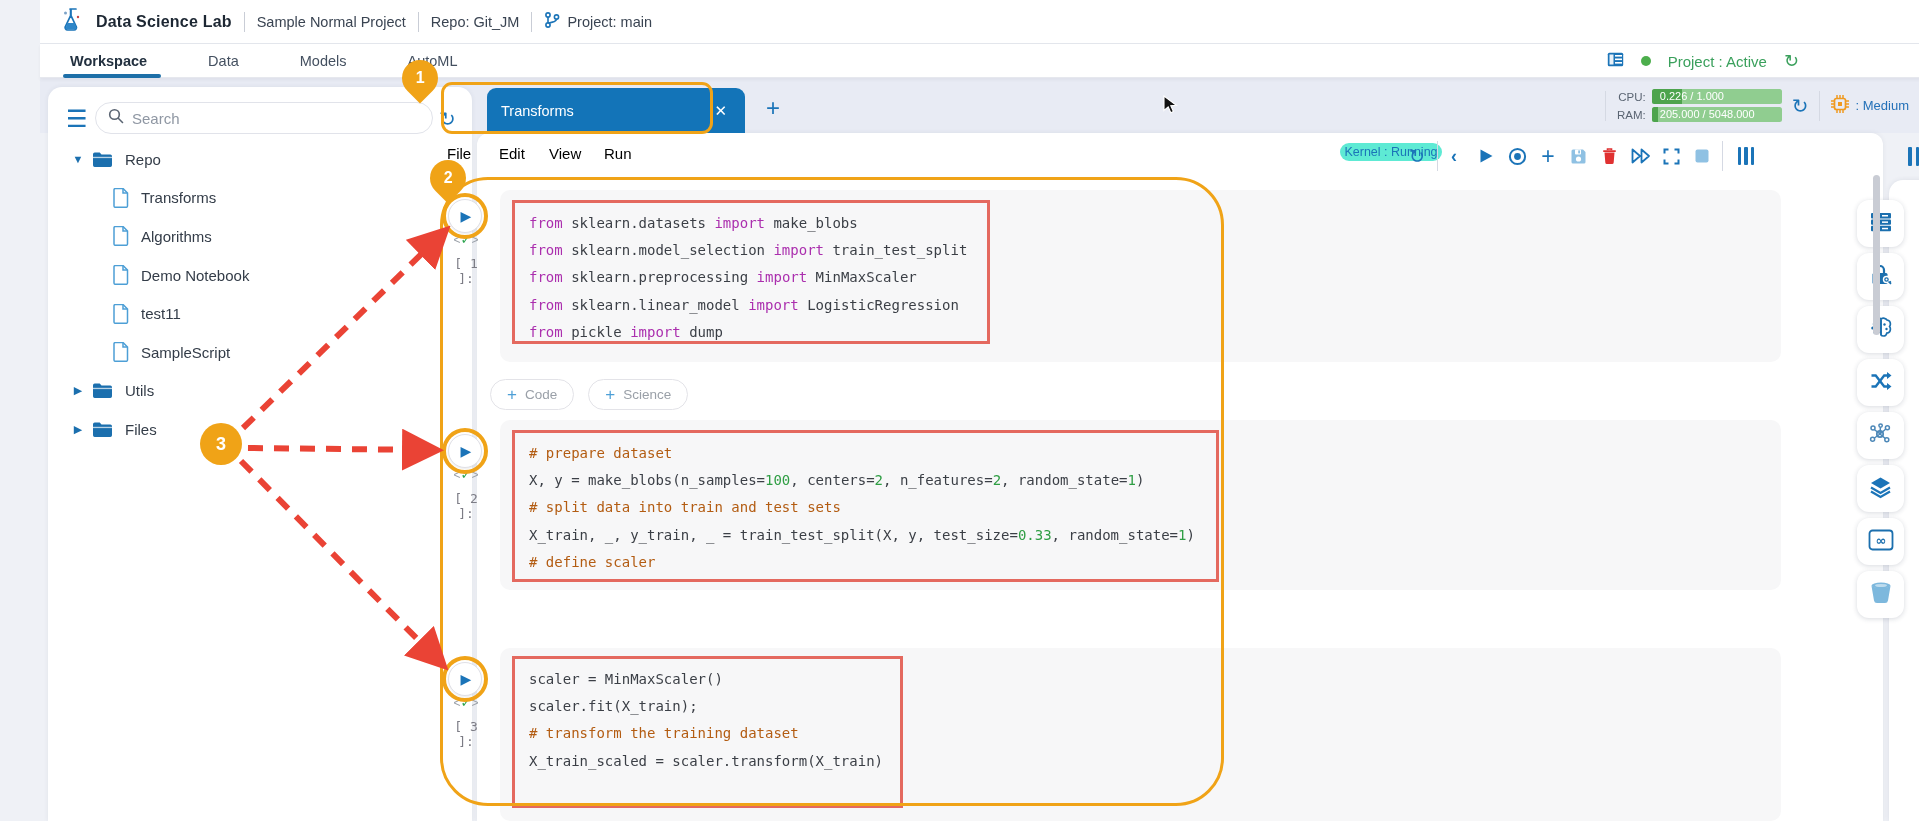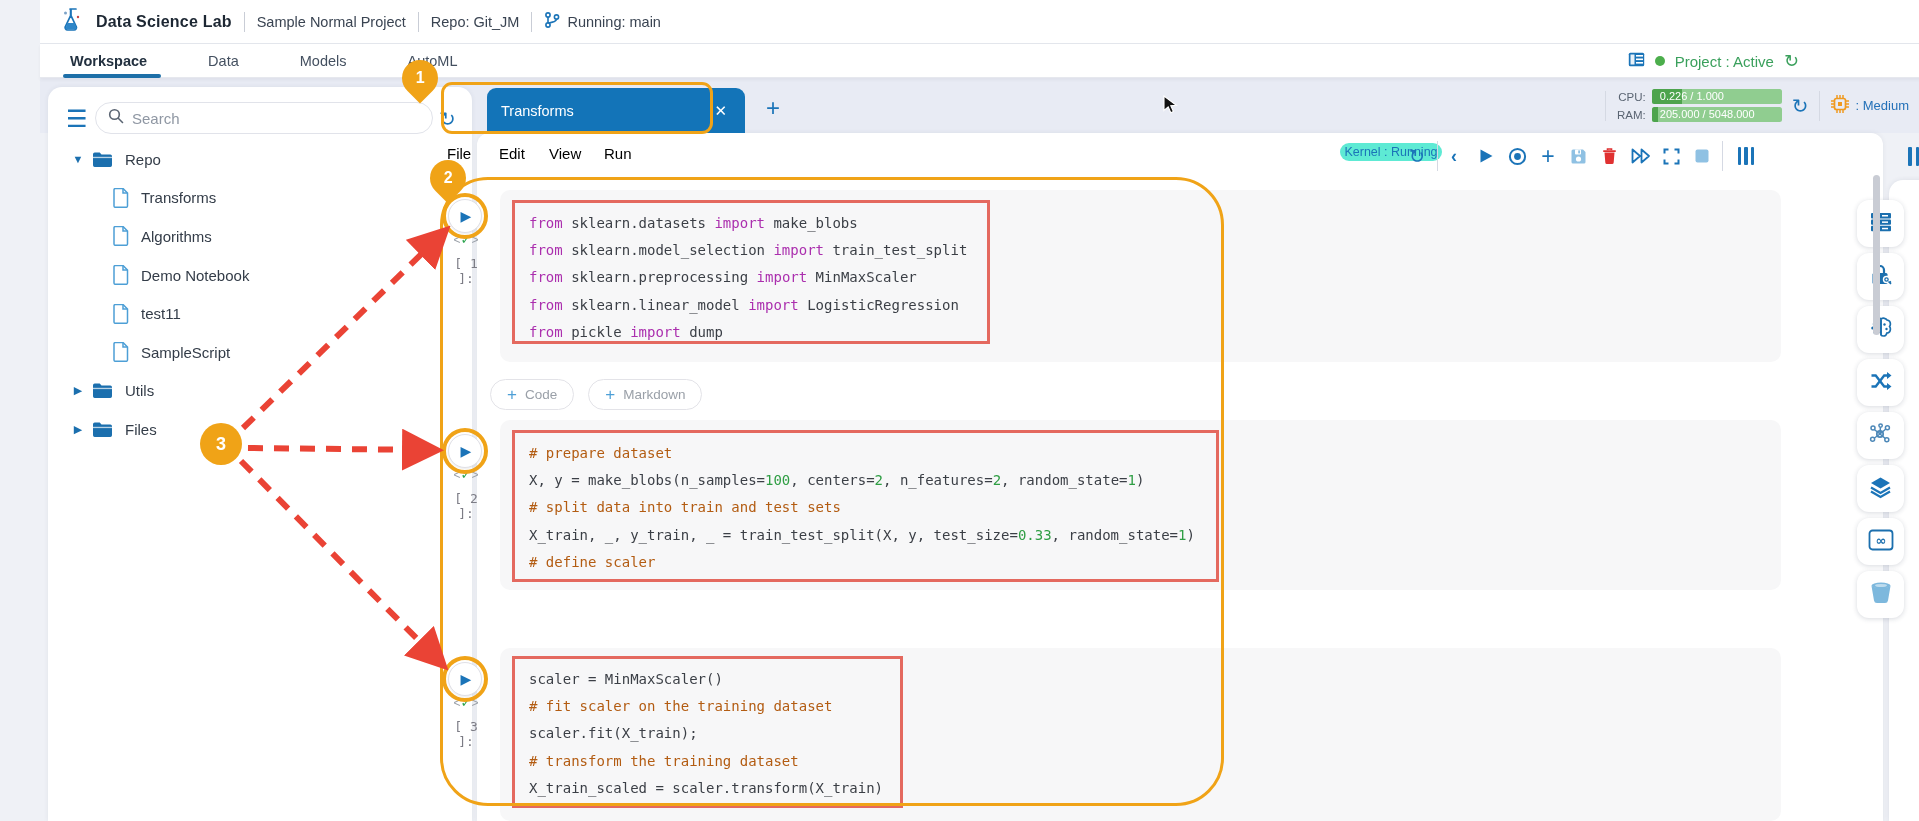--- a/index.html
+++ b/index.html
@@ -15,21 +15,21 @@
   .tb-text { font-size:14.5px; color:#3a4452; }
   .branch-wrap { display:flex; align-items:center; gap:7px; }
   .back-arrow { right:118px; top:6px; font-size:24px; color:#1b74b8; cursor:pointer; }
 
   
   .navrow { left:0; top:44px; width:1919px; height:34px; background:#fff; border-bottom:1px solid #e6e8ee; box-shadow:0 2px 3px rgba(60,70,90,.06); z-index:5; }
   .nav-tabs { display:flex; gap:61px; padding-left:30px; height:100%; align-items:center; }
   .nav-tab { font-size:14.5px; color:#445060; cursor:pointer; }
   .nav-tab.active { color:#22303f; font-weight:bold; }
   .nav-underline { left:23px; top:74px; width:98px; height:4px; background:#1d6fa8; border-radius:2px; z-index:6; }
-  .nav-right { right:120px; top:44px; height:34px; display:flex; align-items:center; gap:10px; z-index:6; }
+  .nav-right { right:120px; top:44px; height:34px; display:flex; align-items:center; gap:17px; z-index:6; }
   .status-dot { width:10px; height:10px; border-radius:50%; background:#4cae4c; }
   .status-text { font-size:15px; color:#3aa05c; }
   .refresh-glyph { font-size:18px; color:#3aa05c; cursor:pointer; }
 
   
   .tabstrip { left:0; top:78px; width:1919px; height:55px; background:#e8ebf4; z-index:1; }
   .doc-tab { left:447px; top:88px; width:258px; height:45px; background:#1374b8; border-radius:9px 9px 0 0; display:flex; align-items:center; padding:0 14px; z-index:4; }
   .doc-tab .t-label { color:#fff; font-size:14.5px; flex:1; }
   .doc-tab .t-close { color:#fff; font-size:15px; cursor:pointer; padding:2px 4px; }
   .new-tab { left:726px; top:94px; font-size:24px; color:#1b74b8; cursor:pointer; z-index:4; }
@@ -125,21 +125,21 @@
     <span class="tb-sep"></span>
     <span class="branch-wrap">
       <span>
         <svg width="16" height="18" viewBox="0 0 16 18">
             <circle cx="4" cy="4" r="2.1" fill="none" stroke="#1b74b8" stroke-width="1.6"></circle>
             <circle cx="4" cy="14" r="2.1" fill="none" stroke="#1b74b8" stroke-width="1.6"></circle>
             <circle cx="12.5" cy="6" r="2.1" fill="none" stroke="#1b74b8" stroke-width="1.6"></circle>
             <path d="M4 6v6M12.5 8c0 3.5-5 2.5-8 4.5" fill="none" stroke="#1b74b8" stroke-width="1.6"></path>
           </svg>
       </span>
-      <span class="tb-text">Running: main</span>
+      <span class="tb-text">Project: main</span>
     </span>
   </div>
 </header>
 <span class="abs back-arrow">←</span>
 
 <nav class="abs navrow">
   <div class="nav-tabs">
     <span class="nav-tab active">Workspace</span>
     <span class="nav-tab">Data</span>
     <span class="nav-tab">Models</span>
@@ -363,21 +363,20 @@
   </div>
 <div class="code-box" style="top:430px;width:707px;height:152px">
     <div class="code-line"><span class="tk-c"># prepare dataset</span></div>
     <div class="code-line"><span class="tk-p">X, y = make_blobs(n_samples=</span><span class="tk-n">100</span><span class="tk-p">, centers=</span><span class="tk-n">2</span><span class="tk-p">, n_features=</span><span class="tk-n">2</span><span class="tk-p">, random_state=</span><span class="tk-n">1</span><span class="tk-p">)</span></div>
     <div class="code-line"><span class="tk-c"># split data into train and test sets</span></div>
     <div class="code-line"><span class="tk-p">X_train, _, y_train, _ = train_test_split(X, y, test_size=</span><span class="tk-n">0.33</span><span class="tk-p">, random_state=</span><span class="tk-n">1</span><span class="tk-p">)</span></div>
     <div class="code-line"><span class="tk-c"># define scaler</span></div>
   </div>
 <div class="code-box" style="top:656px;width:391px;height:152px">
     <div class="code-line"><span class="tk-p">scaler = MinMaxScaler()</span></div>
-    <div class="code-line"><span class="tk-c"># fit scaler on the training dataset</span></div>
     <div class="code-line"><span class="tk-p">scaler.fit(X_train);</span></div>
     <div class="code-line"><span class="tk-c"># transform the training dataset</span></div>
     <div class="code-line"><span class="tk-p">X_train_scaled = scaler.transform(X_train)</span></div>
   </div>
 
 <div class="gut-play" style="top:199px">
     <span class="pg">▶</span>
   </div>
 <div class="gut-check" style="top:232px">&lt;<b>✓</b>&gt;</div>
 <div class="gut-exec" style="top:256px">[ 1 ]:</div>
@@ -394,21 +393,21 @@
 <div class="gut-check" style="top:695px">&lt;<b>✓</b>&gt;</div>
 <div class="gut-exec" style="top:719px">[ 3 ]:</div>
 
 <div class="add-row">
   <span class="add-pill">
       <span class="plus">+</span>
       <span>Code</span>
     </span>
   <span class="add-pill">
       <span class="plus">+</span>
-      <span>Markdown</span>
+      <span>Science</span>
     </span>
 </div>
 
 <div class="abs nb-scroll"></div>
 
 <span class="abs strip-toggle">
     <span></span>
     <span></span>
     <span></span>
   </span>

